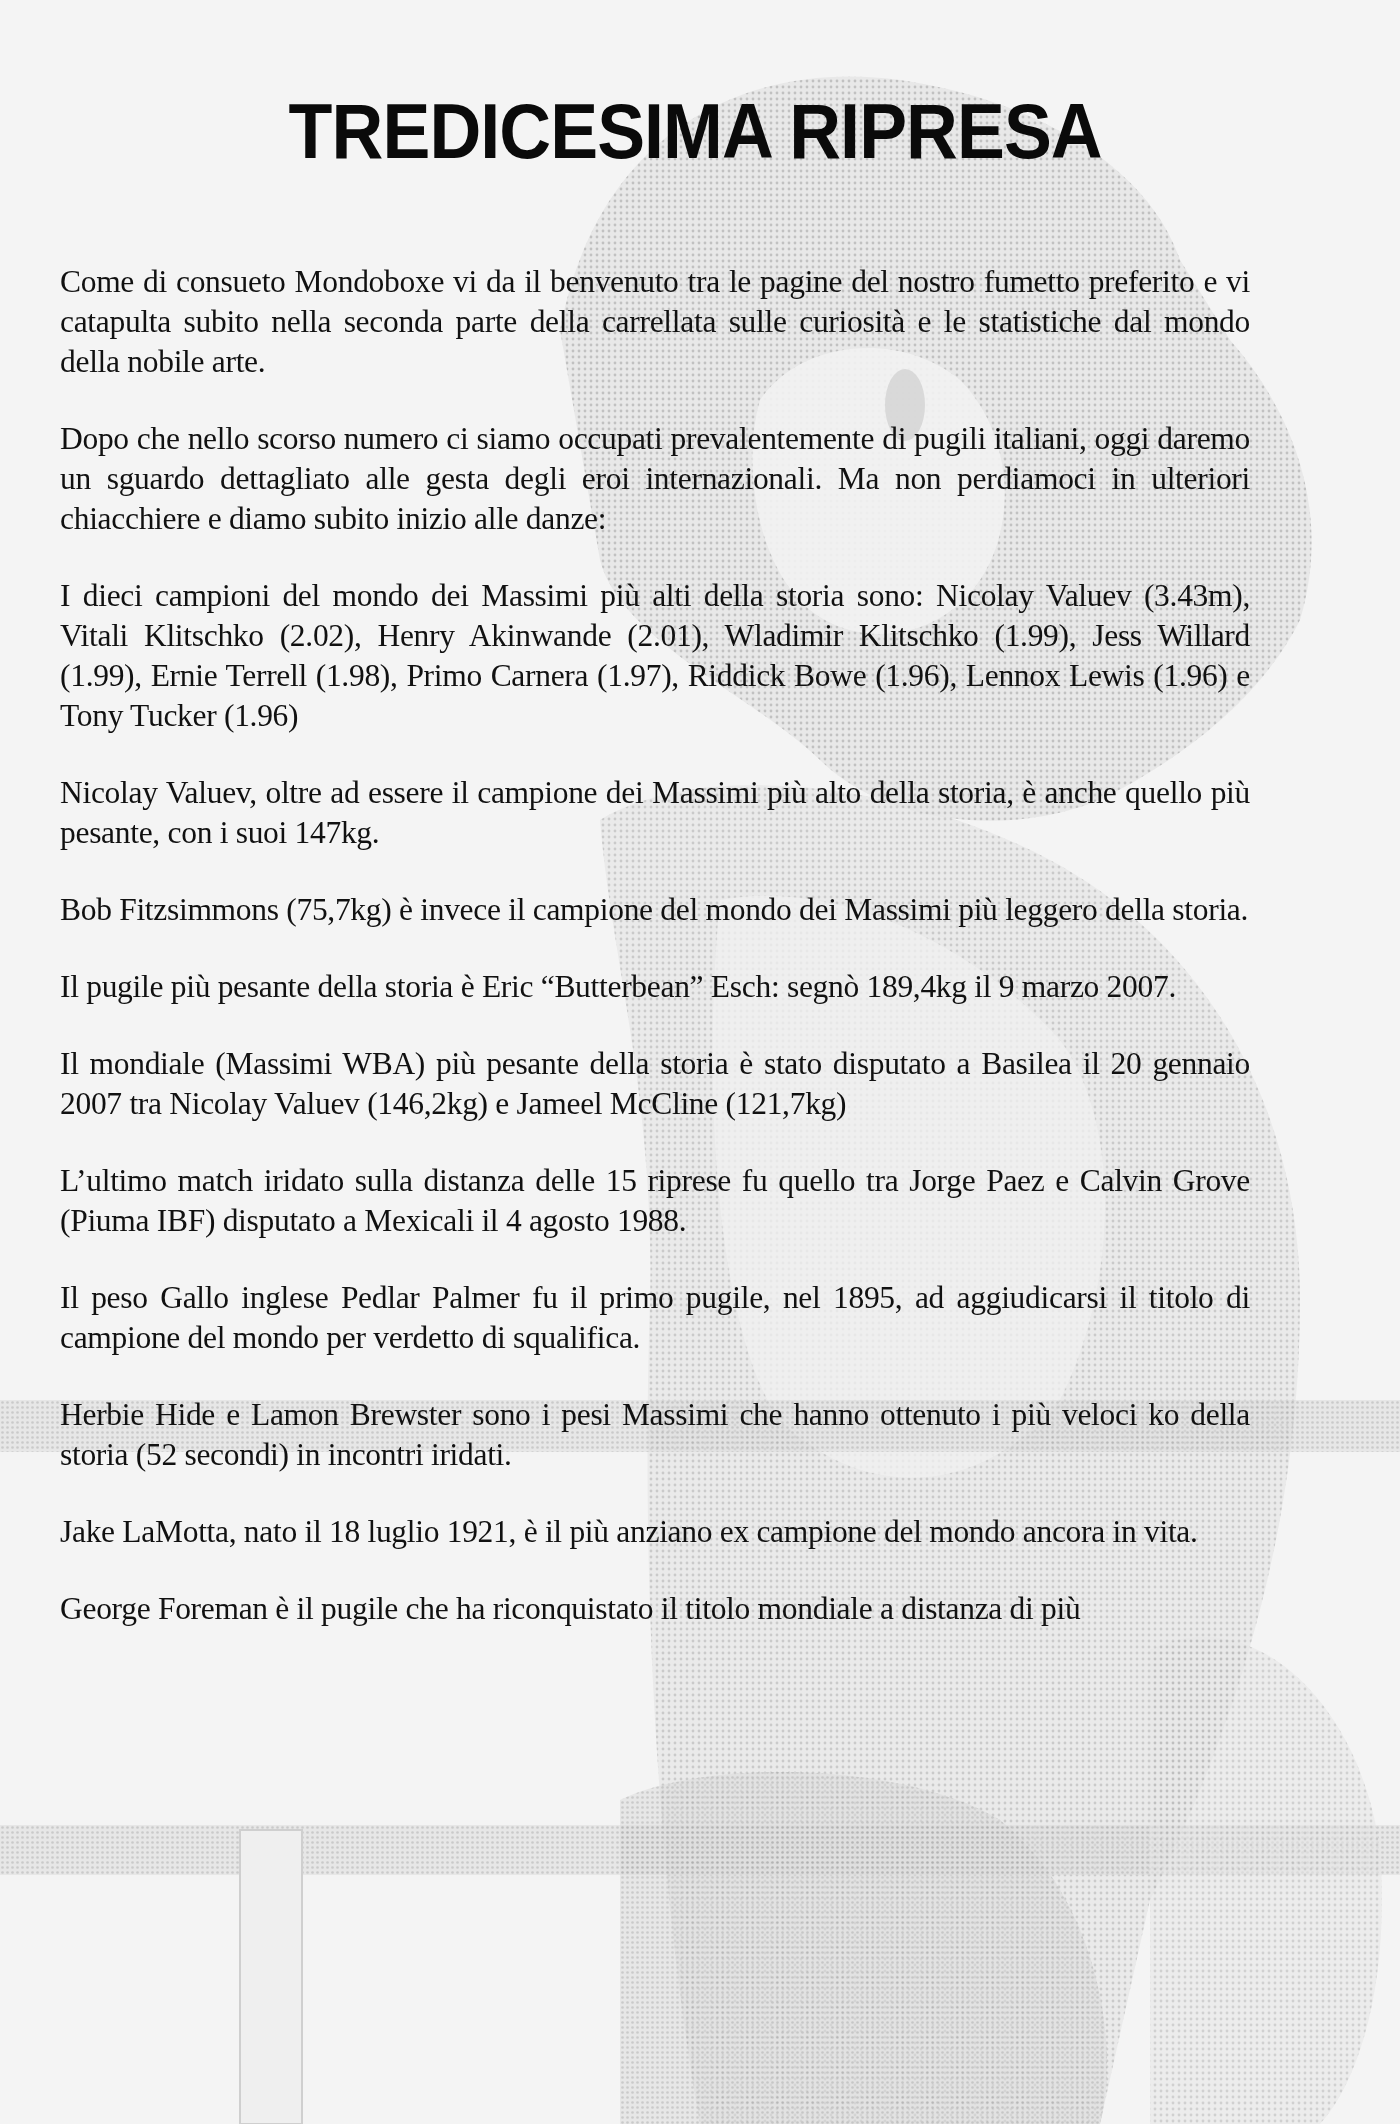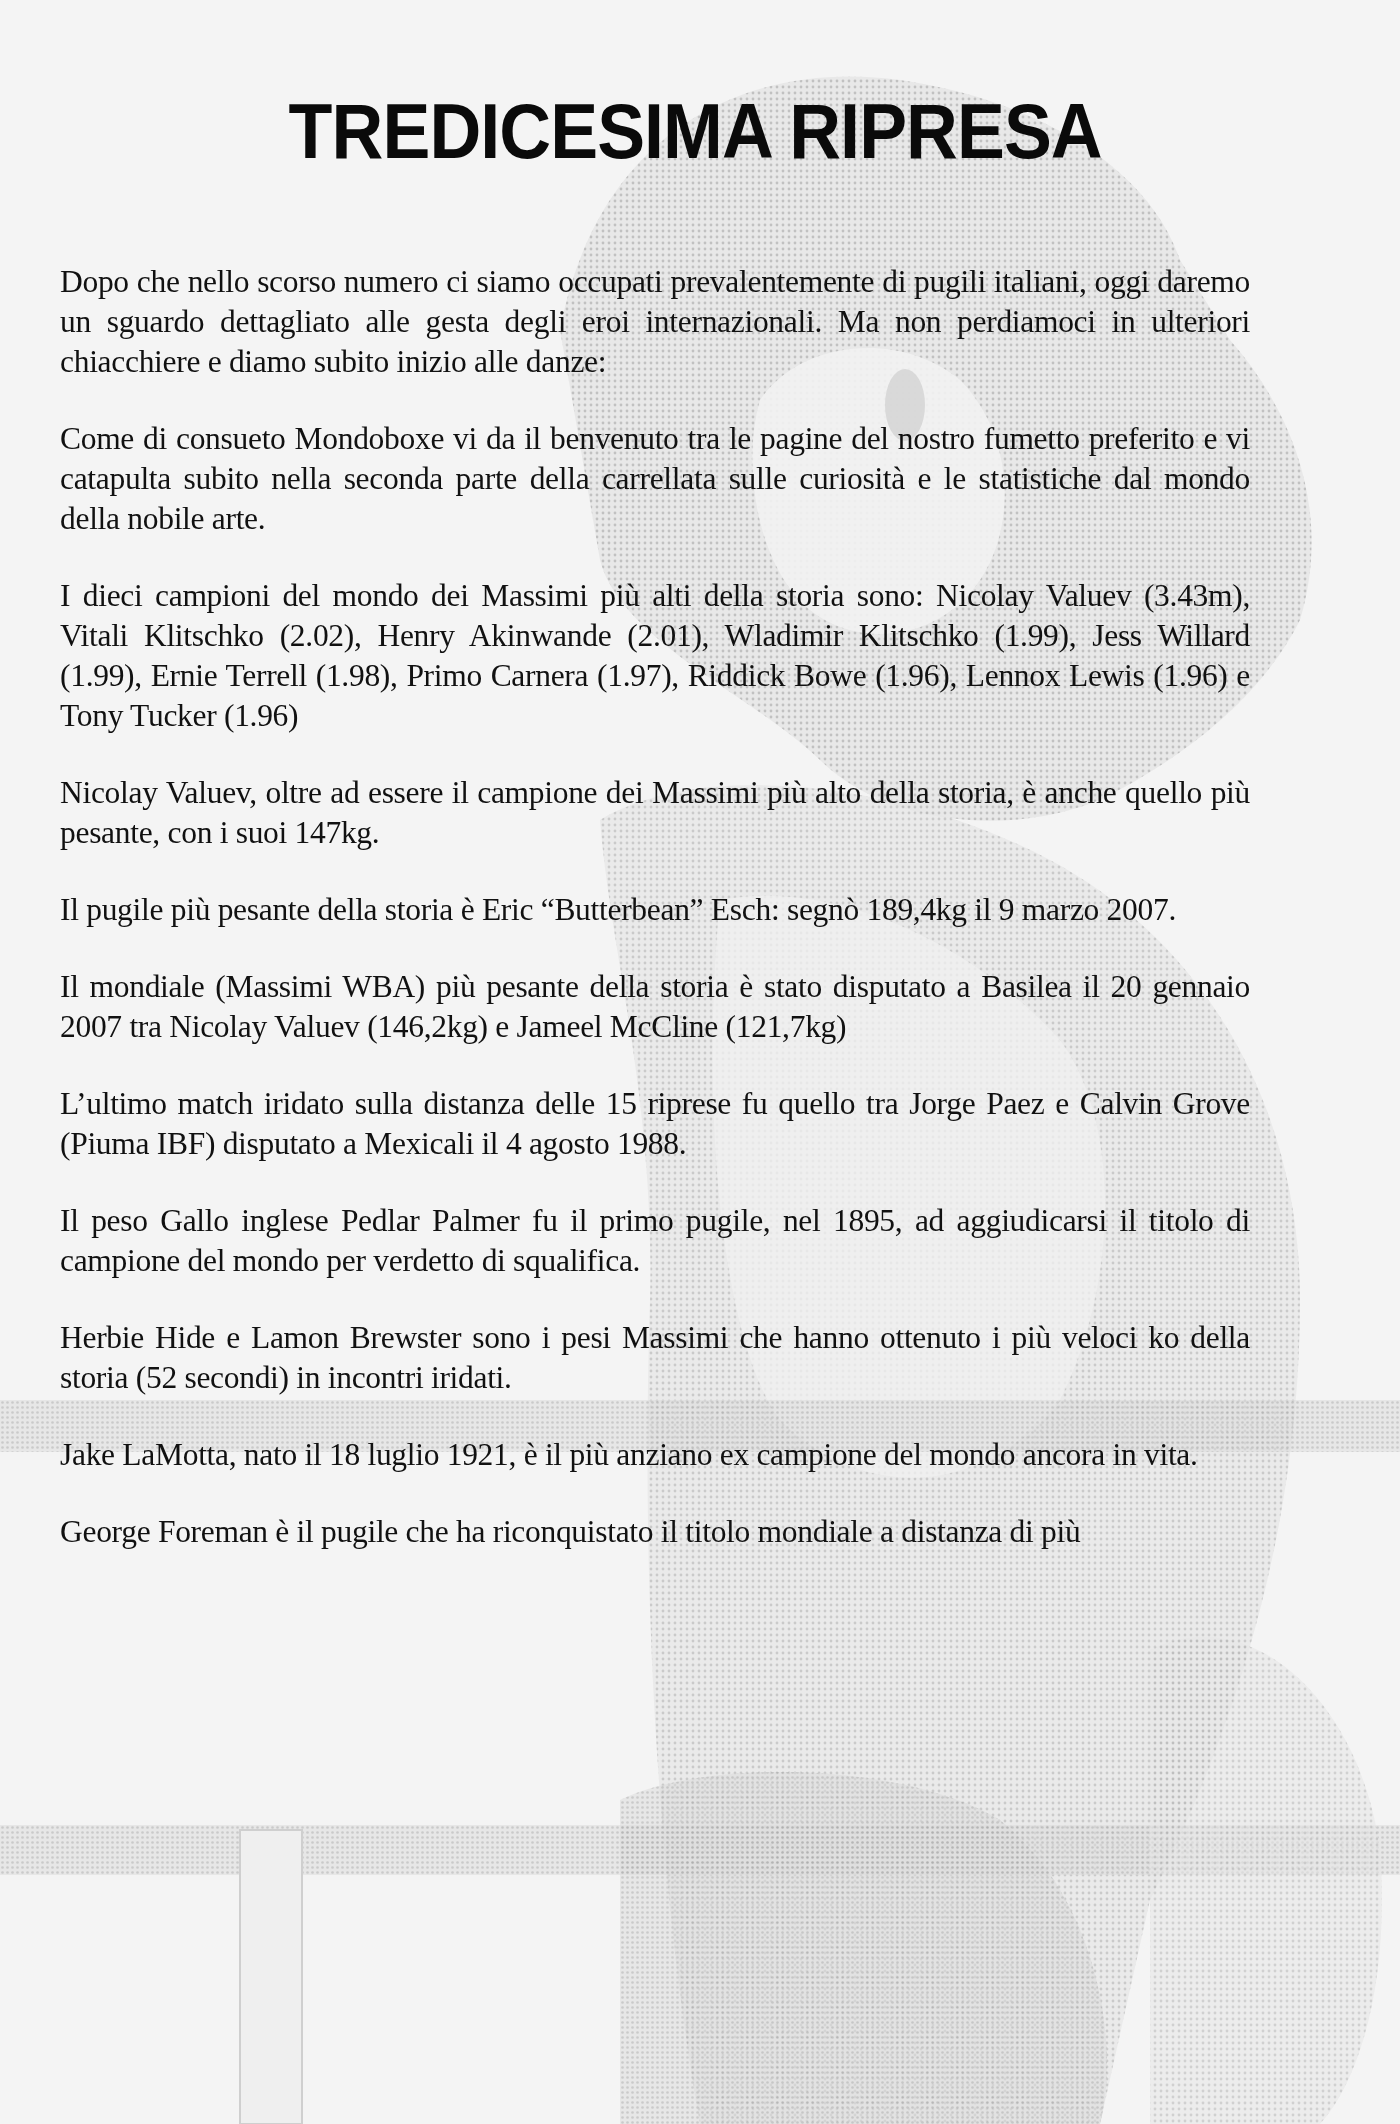--- a/index.html
+++ b/index.html
@@ -59,24 +59,25 @@
 
   <rect x="240" y="1830" width="62" height="294" fill="#efefef" stroke="#cfcfcf" stroke-width="2"></rect>
 
   <path d="M620 1800 C700 1760 900 1760 1000 1820 C1100 1900 1120 2050 1100 2124 L620 2124 Z" fill="url(#dots2)" opacity="0.55"></path>
   <path d="M1150 1650 C1250 1600 1360 1700 1380 1850 C1390 1980 1360 2080 1320 2124 L1150 2124 Z" fill="url(#dots)" opacity="0.6"></path>
 </svg>
 
 <h1 class="title">TREDICESIMA RIPRESA</h1>
 
 <div class="body-text">
+  <p class="para">Come di consueto Mondoboxe vi da il benvenuto tra le pagine del nostro fumetto preferito e vi catapulta subito nella seconda parte della carrellata sulle curiosità e le statistiche dal mondo della nobile arte.</p>
   <p class="para">Dopo che nello scorso numero ci siamo occupati prevalentemente di pugili italiani, oggi daremo un sguardo dettagliato alle gesta degli eroi internazionali. Ma non perdiamoci in ulteriori chiacchiere e diamo subito inizio alle danze:</p>
-  <p class="para">Come di consueto Mondoboxe vi da il benvenuto tra le pagine del nostro fumetto preferito e vi catapulta subito nella seconda parte della carrellata sulle curiosità e le statistiche dal mondo della nobile arte.</p>
   <p class="para">I dieci campioni del mondo dei Massimi più alti della storia sono: Nicolay Valuev (3.43m), Vitali Klitschko (2.02), Henry Akinwande (2.01), Wladimir Klitschko (1.99), Jess Willard (1.99), Ernie Terrell (1.98), Primo Carnera (1.97), Riddick Bowe (1.96), Lennox Lewis (1.96) e Tony Tucker (1.96)</p>
   <p class="para">Nicolay Valuev, oltre ad essere il campione dei Massimi più alto della storia, è anche quello più pesante, con i suoi 147kg.</p>
+  <p class="para">Bob Fitzsimmons (75,7kg) è invece il campione del mondo dei Massimi più leggero della storia.</p>
   <p class="para">Il pugile più pesante della storia è Eric “Butterbean” Esch: segnò 189,4kg il 9 marzo 2007.</p>
   <p class="para">Il mondiale (Massimi WBA) più pesante della storia è stato disputato a Basilea il 20 gennaio 2007 tra Nicolay Valuev (146,2kg) e Jameel McCline (121,7kg)</p>
   <p class="para">L’ultimo match iridato sulla distanza delle 15 riprese fu quello tra Jorge Paez e Calvin Grove (Piuma IBF) disputato a Mexicali il 4 agosto 1988.</p>
   <p class="para">Il peso Gallo inglese Pedlar Palmer fu il primo pugile, nel 1895, ad aggiudicarsi il titolo di campione del mondo per verdetto di squalifica.</p>
   <p class="para">Herbie Hide e Lamon Brewster sono i pesi Massimi che hanno ottenuto i più veloci ko della storia (52 secondi) in incontri iridati.</p>
   <p class="para">Jake LaMotta, nato il 18 luglio 1921, è il più anziano ex campione del mondo ancora in vita.</p>
   <p class="para">George Foreman è il pugile che ha riconquistato il titolo mondiale a distanza di più</p>
 </div>
 
 </body></html>

